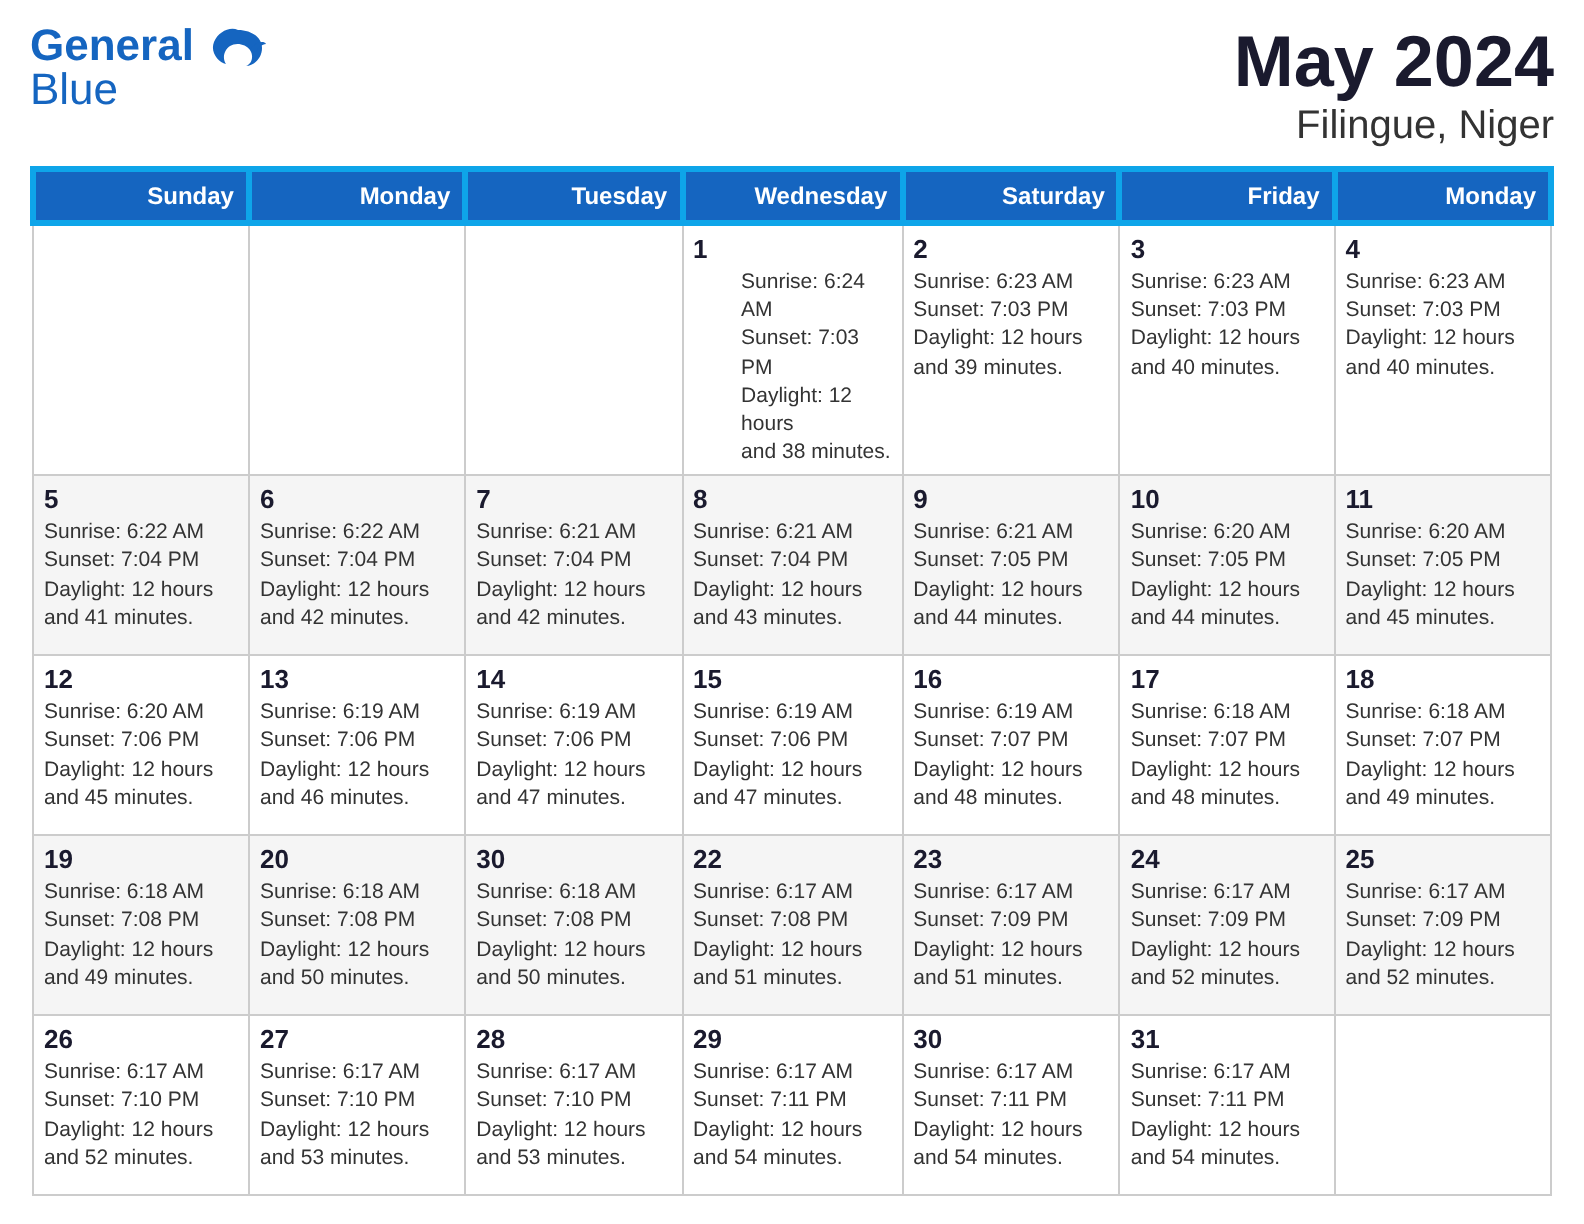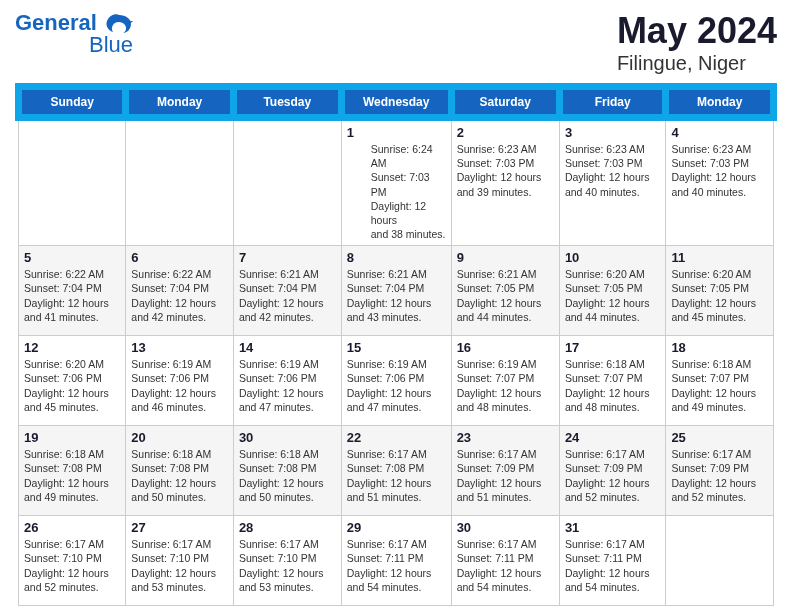--- a/index.html
+++ b/index.html
@@ -15,47 +15,46 @@
     }
     .header {
       display: flex;
       justify-content: space-between;
       align-items: flex-start;
       margin-bottom: 8px;
     }
     .logo {
       display: flex;
       align-items: center;
+    }
+    .title-area {
       text-align: right;
-    }
-    .title-area {
-      text-align: left;
     }
     .month-year {
       font-size: 36px;
       font-weight: bold;
       color: #1a1a2e;
     }
     .location {
       font-size: 20px;
       color: #333;
     }
     .calendar {
       width: 100%;
       border-collapse: collapse;
       font-size: 11px;
     }
     .calendar th {
       background: #1565c0;
       color: #fff;
-      text-align: center;
+      text-align: right;
       padding: 5px 6px;
       font-size: 12px;
       font-weight: bold;
-      border: 7px solid #0ea5e9;
+      border: 3px solid #0ea5e9;
     }
     .calendar td {
       vertical-align: top;
       border: 1px solid #ccc;
       padding: 4px 5px;
       width: 113px;
       min-height: 80px;
       height: 90px;
       background: #fff;
     }

